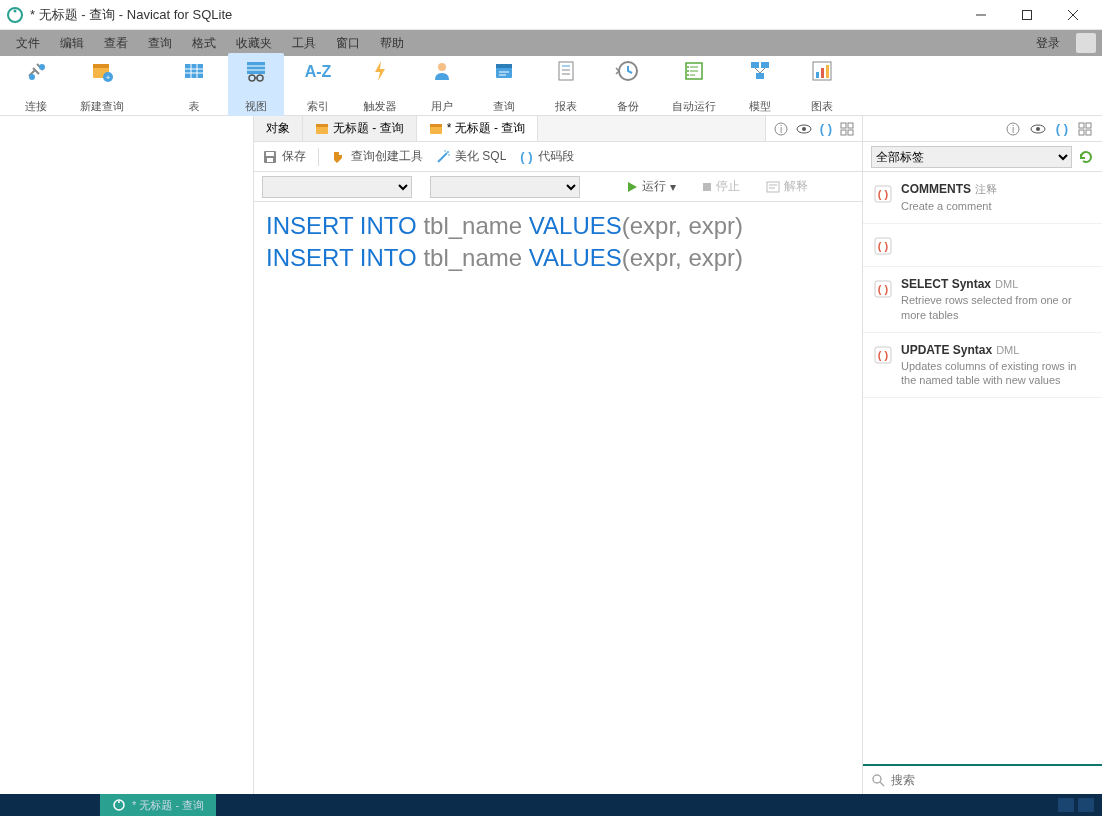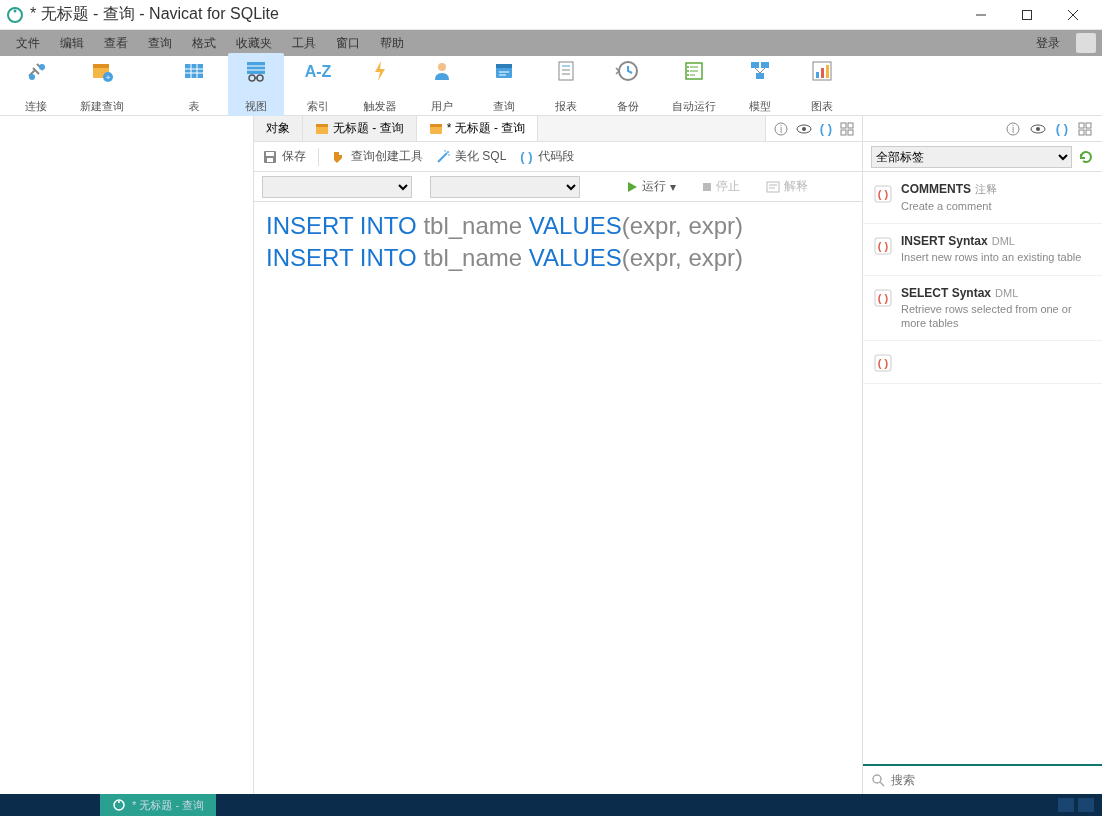--- a/index.html
+++ b/index.html
@@ -1,20 +1,20 @@
 <!DOCTYPE html>
 <html><head>
 <meta charset="utf-8">
 <style>
 * { margin: 0; padding: 0; box-sizing: border-box; font-family: "Microsoft YaHei", "Segoe UI", sans-serif; }
 body { width: 1102px; height: 816px; background: #fff; display: flex; flex-direction: column; overflow: hidden; }
 
 .titlebar { height: 30px; display: flex; align-items: center; padding: 0 6px; background: #fff; border-bottom: 1px solid #e8e8e8; }
 .titlebar .app-icon { width: 18px; height: 18px; margin-right: 6px; }
-.titlebar .title { font-size: 16px; color: #333; flex: 1; }
+.titlebar .title { font-size: 13px; color: #333; flex: 1; }
 .titlebar .win-controls { display: flex; gap: 0; }
 .titlebar .win-btn { width: 46px; height: 30px; display: flex; align-items: center; justify-content: center; cursor: pointer; }
 
 .menubar { height: 26px; display: flex; align-items: center; padding: 0 6px; background: #a3a3a3; font-size: 12px; color: #333; }
 .menubar .menu-item { padding: 4px 10px; cursor: pointer; }
 .menubar .spacer { flex: 1; }
 .menubar .avatar { width: 20px; height: 20px; background: #ddd; border-radius: 2px; margin-left: 6px; }
 
 .toolbar { height: 60px; display: flex; align-items: center; padding: 2px 8px; background: #fff; border-bottom: 1px solid #e0e0e0; gap: 6px; }
 .toolbar .tool-btn { display: flex; flex-direction: column; align-items: center; justify-content: center; padding: 4px 10px; min-width: 56px; cursor: pointer; border-radius: 2px; }
@@ -438,44 +438,44 @@
           <div class="snip-desc">Create a comment</div>
         </div>
       </div>
       <div class="snippet">
         <span class="snip-icon">
             <svg width="20" height="20">
               <rect x="2" y="2" width="16" height="16" fill="none" stroke="#ccc" rx="2"></rect>
               <text x="10" y="14" font-size="11" fill="#e0604a" text-anchor="middle" font-weight="bold">( )</text>
             </svg>
           </span>
-        <div class="snip-body">
-          <div class="snip-title"><span>INSERT Syntax</span><span class="snip-tag">DML</span></div>
-          <div class="snip-desc">Insert new rows into an existing table</div>
-        </div>
       </div>
       <div class="snippet">
         <span class="snip-icon">
             <svg width="20" height="20">
               <rect x="2" y="2" width="16" height="16" fill="none" stroke="#ccc" rx="2"></rect>
               <text x="10" y="14" font-size="11" fill="#e0604a" text-anchor="middle" font-weight="bold">( )</text>
             </svg>
           </span>
         <div class="snip-body">
           <div class="snip-title"><span>SELECT Syntax</span><span class="snip-tag">DML</span></div>
           <div class="snip-desc">Retrieve rows selected from one or more tables</div>
         </div>
       </div>
       <div class="snippet">
         <span class="snip-icon">
             <svg width="20" height="20">
               <rect x="2" y="2" width="16" height="16" fill="none" stroke="#ccc" rx="2"></rect>
               <text x="10" y="14" font-size="11" fill="#e0604a" text-anchor="middle" font-weight="bold">( )</text>
             </svg>
           </span>
+        <div class="snip-body">
+          <div class="snip-title"><span>UPDATE Syntax</span><span class="snip-tag">DML</span></div>
+          <div class="snip-desc">Updates columns of existing rows in the named table with new values</div>
+        </div>
       </div>
     </div>
     <div class="search-row">
       <span>
           <svg width="14" height="14">
             <circle cx="6" cy="6" r="4" fill="none" stroke="#aaa" stroke-width="1.5"></circle>
             <line x1="9" y1="9" x2="13" y2="13" stroke="#aaa" stroke-width="1.5"></line>
           </svg>
         </span>
       <input type="text" placeholder="搜索" style="">

